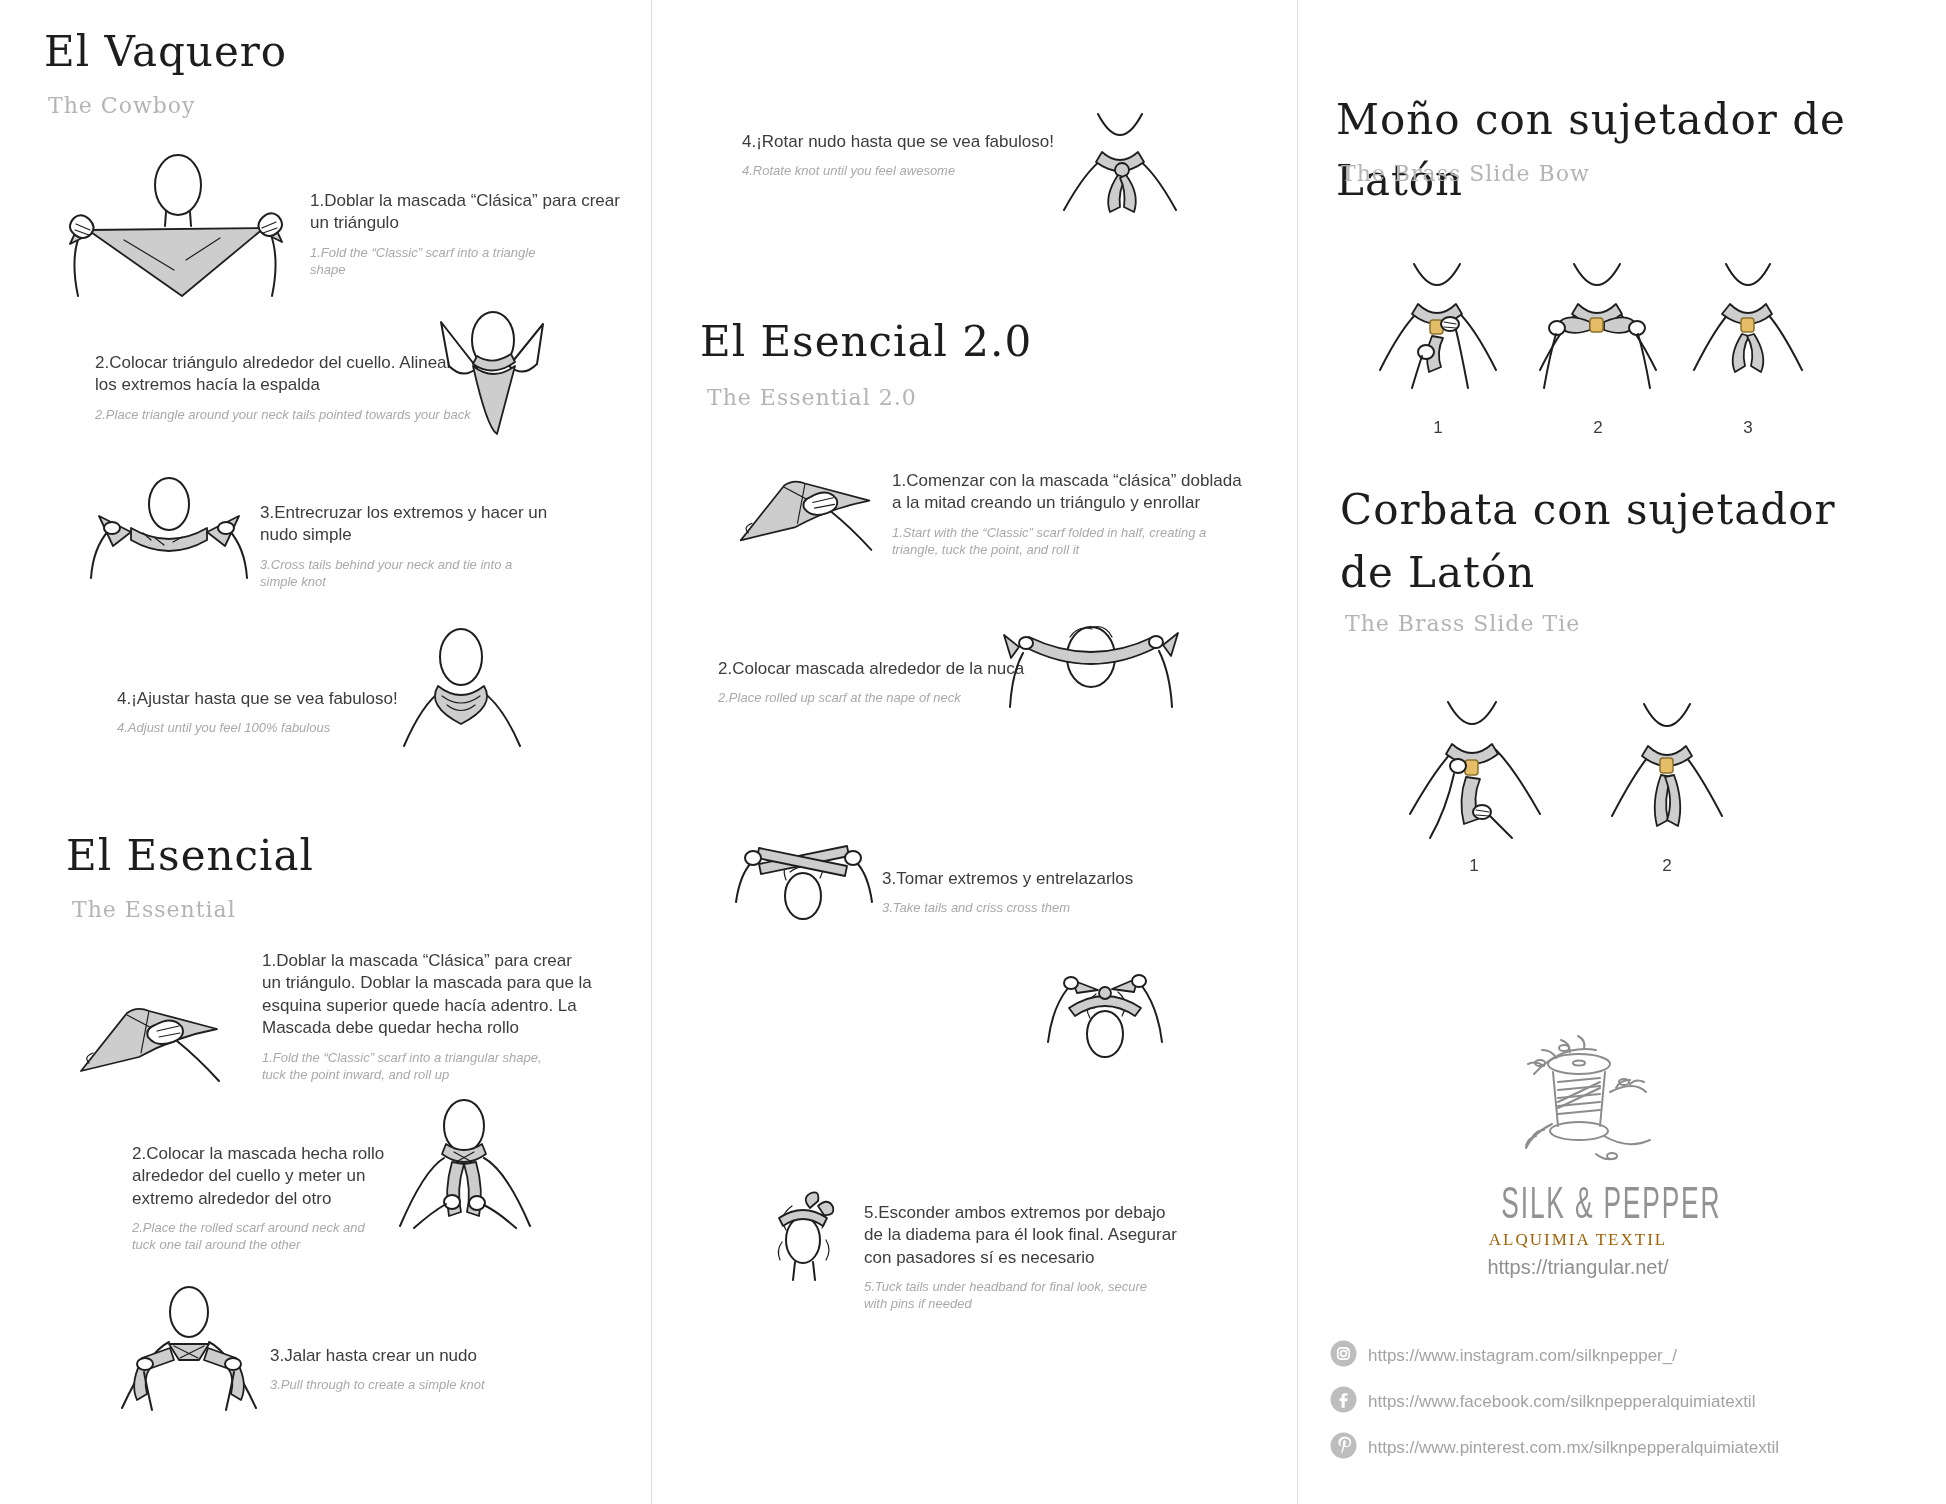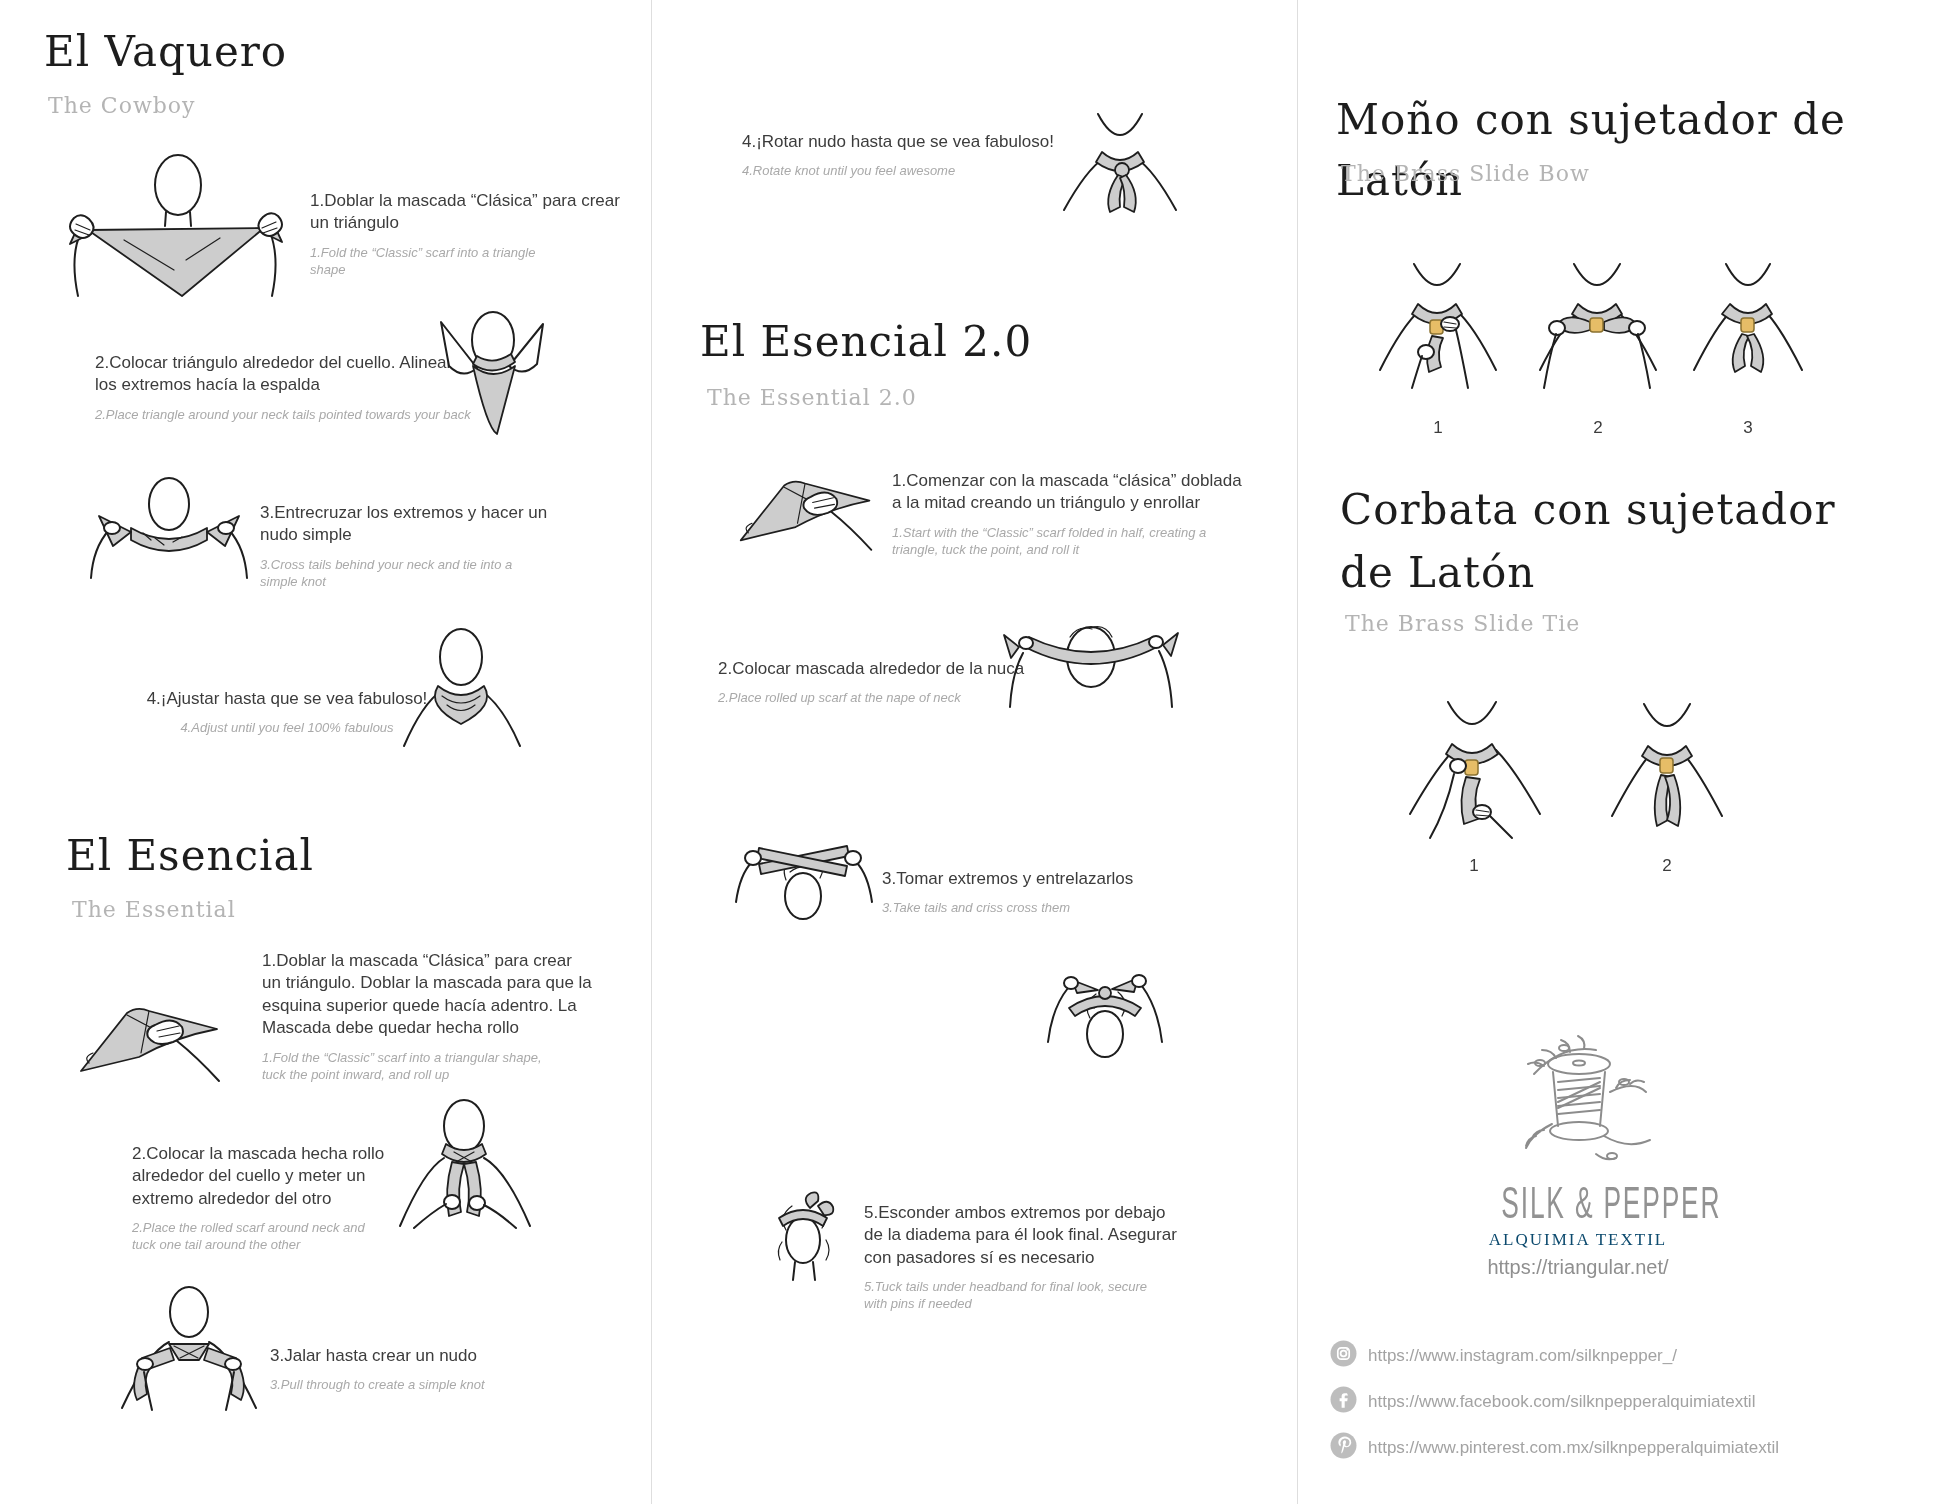--- a/index.html
+++ b/index.html
@@ -7,21 +7,21 @@
   .abs{position:absolute;}
   .divider{position:absolute;top:0;width:1px;height:1504px;background:#dedede;}
   .t-title{font-family:"DejaVu Serif",serif;color:#1d1d1d;font-size:42px;letter-spacing:1px;line-height:1.45;margin:0;font-weight:400;}
   .t-sub{font-family:"DejaVu Serif",serif;color:#b4b4b4;font-size:22px;letter-spacing:1px;margin:0;line-height:1.1;}
   .es{font-family:"Liberation Sans",sans-serif;color:#3c3c3c;font-size:17px;line-height:1.32;margin:0;}
   .en{font-family:"Liberation Sans",sans-serif;font-style:italic;color:#a9a9a9;font-size:13px;line-height:1.32;margin:9px 0 0 0;}
   .nowrap{white-space:nowrap;}
   .num{font-family:"Liberation Sans",sans-serif;color:#3c3c3c;font-size:17px;text-align:center;margin:0;}
   .brand-name-wrap{width:300px;text-align:center;}
   .brand-name{display:inline-block;transform:scaleX(0.60);transform-origin:center;font-family:"Liberation Sans",sans-serif;font-weight:400;font-size:44px;letter-spacing:3px;color:#929292;white-space:nowrap;}
-  .brand-tagline{width:300px;text-align:center;font-family:"Liberation Serif",serif;font-size:17px;letter-spacing:2px;color:#0c4a6e;margin:0;}
+  .brand-tagline{width:300px;text-align:center;font-family:"Liberation Serif",serif;font-size:17px;letter-spacing:2px;color:#a16207;margin:0;}
   .brand-site{width:360px;text-align:center;font-family:"Liberation Sans",sans-serif;font-size:20px;color:#8f8f8f;margin:0;}
   .social{display:flex;flex-direction:column;gap:15px;}
   .social-row{display:flex;align-items:center;gap:11px;}
   .social-url{font-family:"Liberation Sans",sans-serif;font-size:17px;color:#a3a3a3;white-space:nowrap;}
   svg .ln{fill:none;stroke:#1e1e1e;stroke-width:2;stroke-linecap:round;stroke-linejoin:round;}
   svg .th{fill:none;stroke:#1e1e1e;stroke-width:1.2;stroke-linecap:round;}
   svg .sc{fill:#cdcdcd;stroke:#1e1e1e;stroke-width:1.8;stroke-linejoin:round;}
   svg .wh{fill:#ffffff;stroke:#1e1e1e;stroke-width:2;stroke-linejoin:round;}
   svg .gold{fill:#e6bd67;stroke:#8a7130;stroke-width:1.5;}
   svg .gray{fill:none;stroke:#8c8c8c;stroke-width:2;stroke-linecap:round;}
@@ -86,21 +86,21 @@
       <ellipse class="wh" cx="27" cy="52" rx="8" ry="6"></ellipse>
       <ellipse class="wh" cx="141" cy="52" rx="8" ry="6"></ellipse>
     </svg>
   </div>
 
   <div class="abs" style="left:260px;top:502px;width:300px;">
     <p class="es">3.Entrecruzar los extremos y hacer un nudo simple</p>
     <p class="en" style="max-width:270px;">3.Cross tails behind your neck and tie into a simple knot</p>
   </div>
 
-  <div class="abs" style="left:117px;top:688px;width:340px;text-align:center;">
+  <div class="abs" style="left:117px;top:688px;width:340px;">
     <p class="es nowrap">4.¡Ajustar hasta que se vea fabuloso!</p>
     <p class="en nowrap">4.Adjust until you feel 100% fabulous</p>
   </div>
 
   <div class="abs" style="left:400px;top:626px;">
     <svg width="124" height="124" viewBox="0 0 124 124">
       <ellipse class="wh" cx="61" cy="31" rx="21" ry="28"></ellipse>
       <path class="ln" d="M4 120 Q22 78 42 64"></path>
       <path class="ln" d="M120 120 Q102 78 80 64"></path>
       <path class="sc" d="M38 60 Q61 78 84 60 Q96 80 61 98 Q26 80 38 60 Z"></path>

